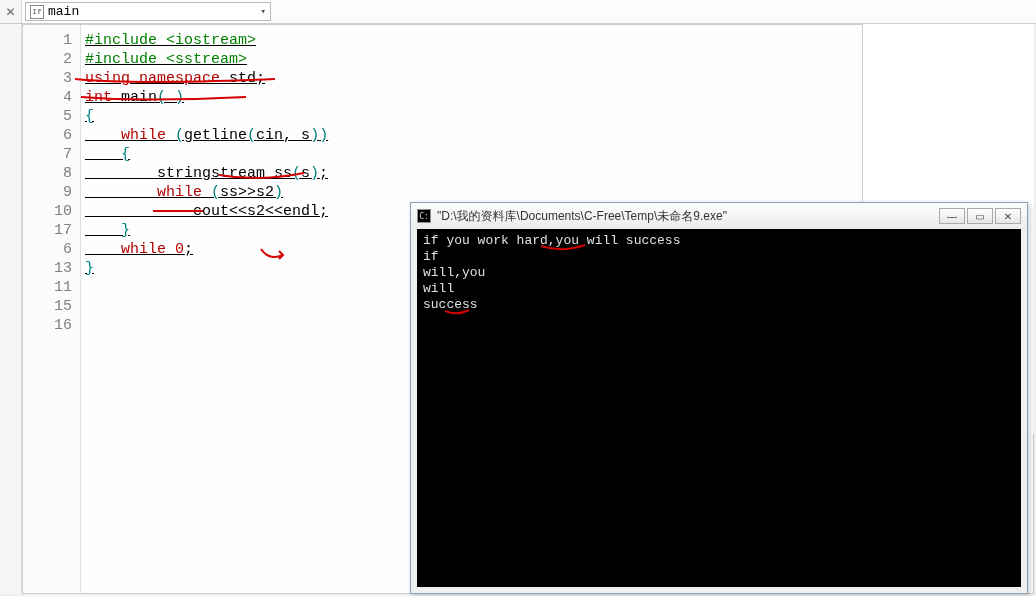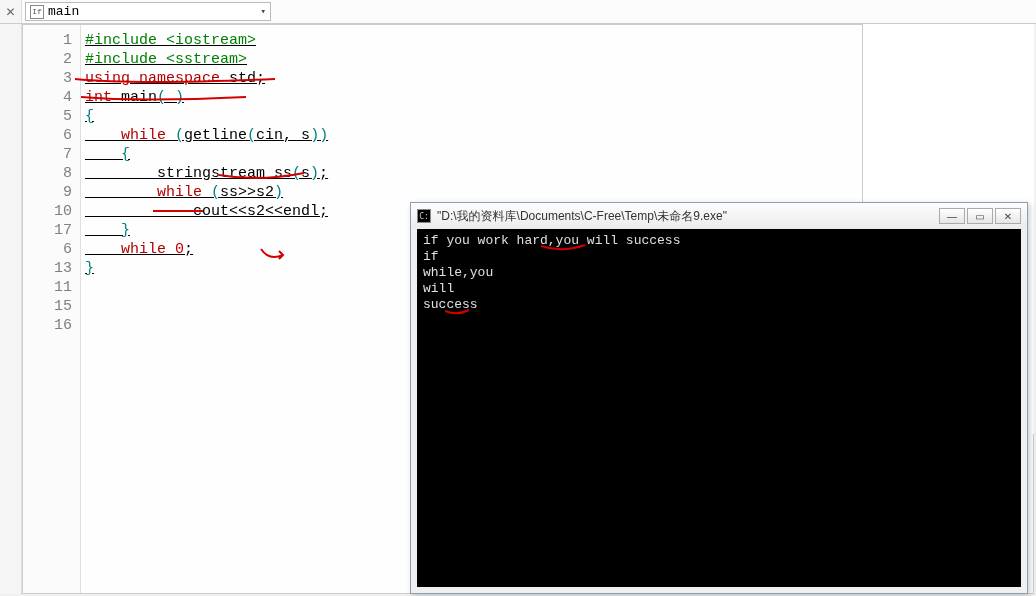--- a/index.html
+++ b/index.html
@@ -284,21 +284,21 @@
     <span>"D:\我的资料库\Documents\C-Free\Temp\未命名9.exe"</span>
     <div class="win-btns">
       <div class="win-btn">—</div>
       <div class="win-btn">▭</div>
       <div class="win-btn">✕</div>
     </div>
   </div>
   <div class="console-body">
     <div class="console-line">if you work hard,you will success</div>
     <div class="console-line">if</div>
-    <div class="console-line">while,you</div>
+    <div class="console-line">will,you</div>
     <div class="console-line">will</div>
     <div class="console-line">success</div>
 
     <div class="console-annot" style="left:124px;top:14px;">
       <svg width="48" height="12">
           <path d="M0 3 Q20 10 44 2" stroke="#d40000" stroke-width="2" fill="none"></path>
         </svg>
     </div>
     <div class="console-annot" style="left:28px;top:78px;">
       <svg width="28" height="10">

